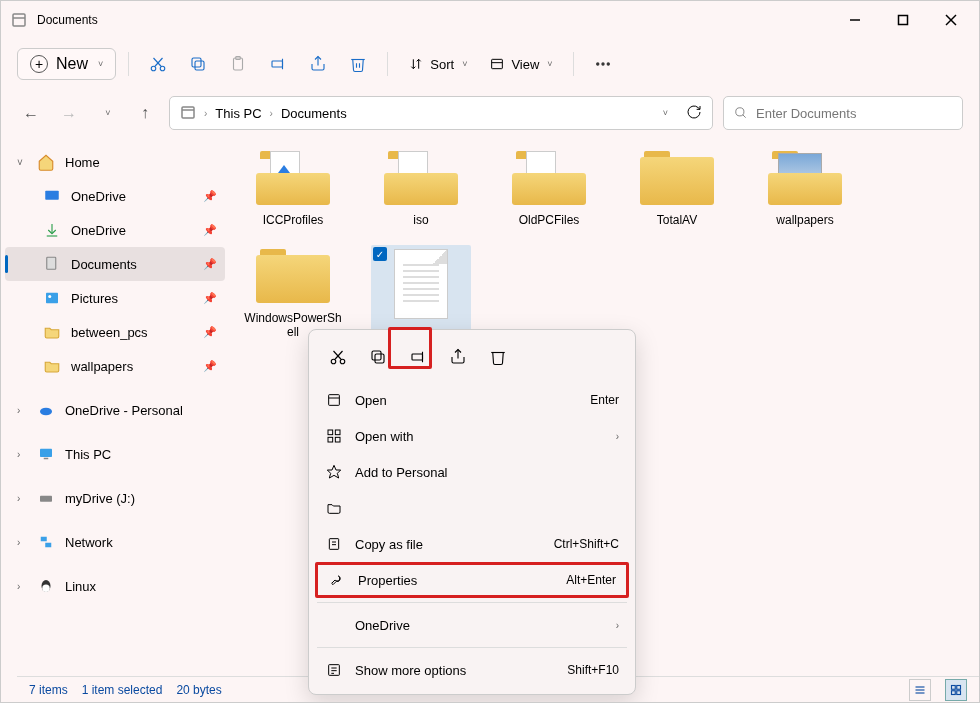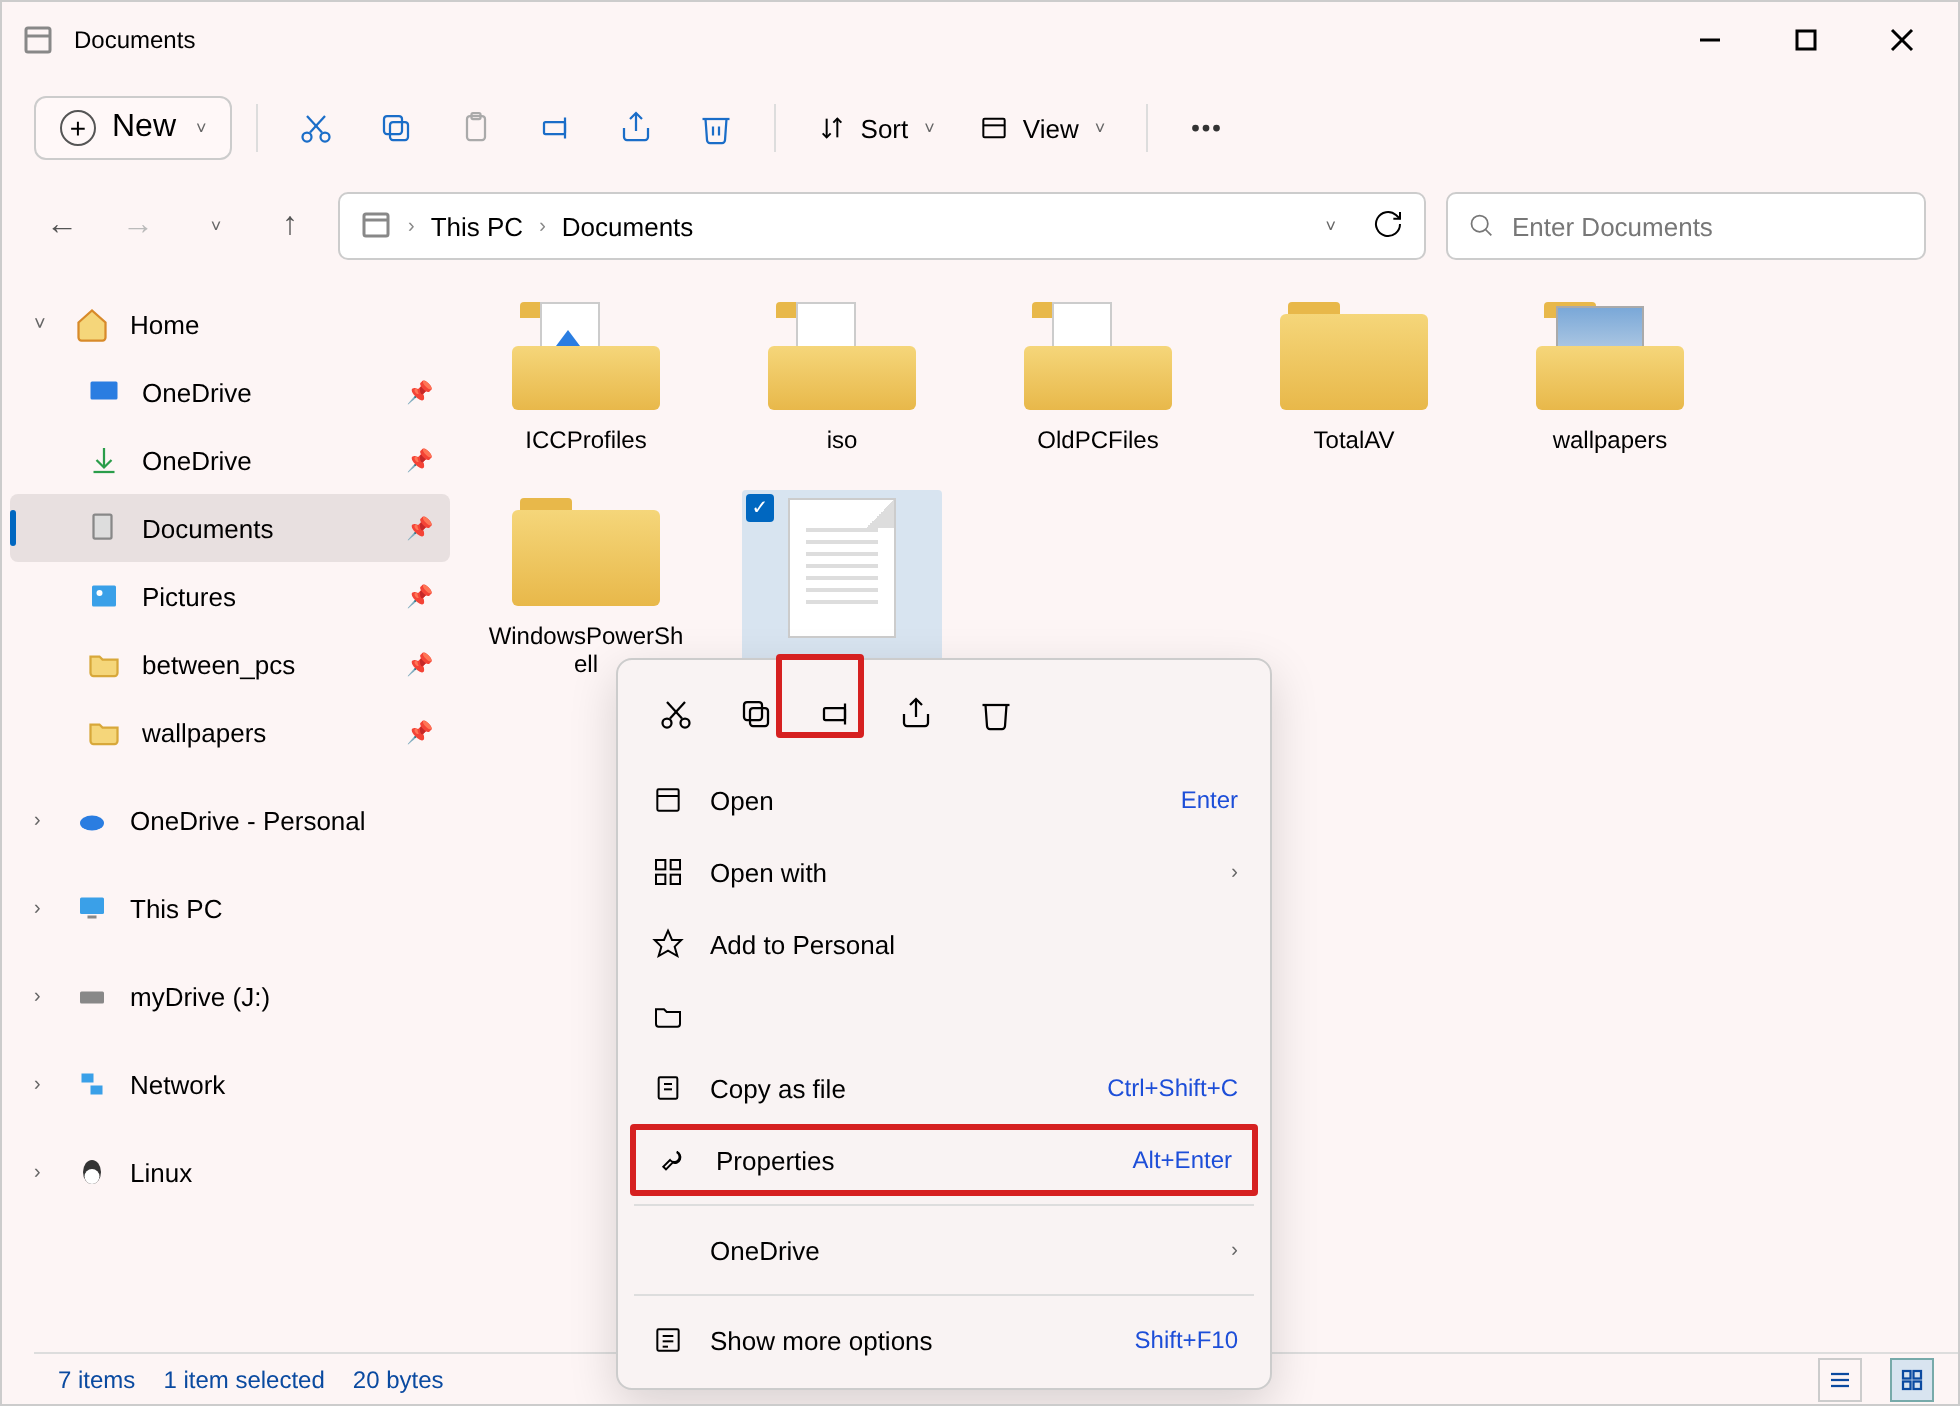--- a/index.html
+++ b/index.html
@@ -66,21 +66,21 @@
 .file .lbl { font-size: 12px; text-align: center; margin-top: 6px;}
 
 
 .cmenu { position: absolute; top: 328px; left: 307px; width: 328px; background: #f9f3f3; border: 1px solid #ccc; border-radius: 8px; box-shadow: 0 8px 24px rgba(0,0,0,0.15); padding: 6px; z-index: 100;}
 .cmrow-icons { display:flex; gap:6px; padding:4px 6px 8px 6px;}
 .cmicon { width:34px; height:34px; display:flex; align-items:center; justify-content:center; border-radius:4px; cursor:pointer;}
 .cmicon svg { width:18px; height:18px; }
 .cmitem { display:flex; align-items:center; height:36px; padding:0 10px; gap:12px; cursor:pointer; border-radius:4px; font-size:13px;}
 .cmitem .ic { width:18px; display:flex; justify-content:center;}
 .cmitem .lbl { flex:1;}
-.cmitem .sc { font-size:12px; color:#1d4ed8;}
+.cmitem .sc { font-size:12px; color:#000000;}
 .cmitem .arr { font-size:10px; color:#666;}
 .cmsep { height:1px; background:#ddd; margin:4px 2px;}
 .hl-red { border: 3px solid #d62020; border-radius:2px;}
 .hl-box1 { position:absolute; top: -3px; left: 79px; width:44px; height:42px; pointer-events:none;}
 .hl-box2 { border: 3px solid #d62020; border-radius:2px; }
 
 
 .statusbar { position:absolute; bottom:0; left:16px; right:0; height:26px; border-top:1px solid #ddd; display:flex; align-items:center; padding:0 12px; font-size:12px; color:#0a4aa0; gap:14px; background:#fdf5f5;}
 .statusbar .spacer { flex:1;}
 .vbtn { width:22px; height:22px; border:1px solid #ccc; display:flex; align-items:center; justify-content:center; cursor:pointer;}

